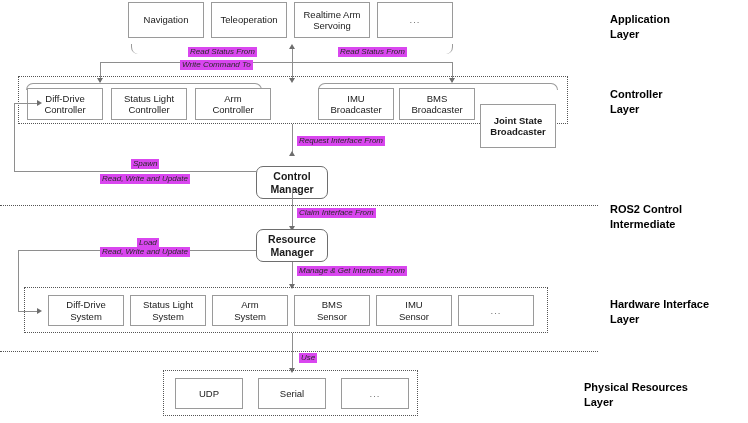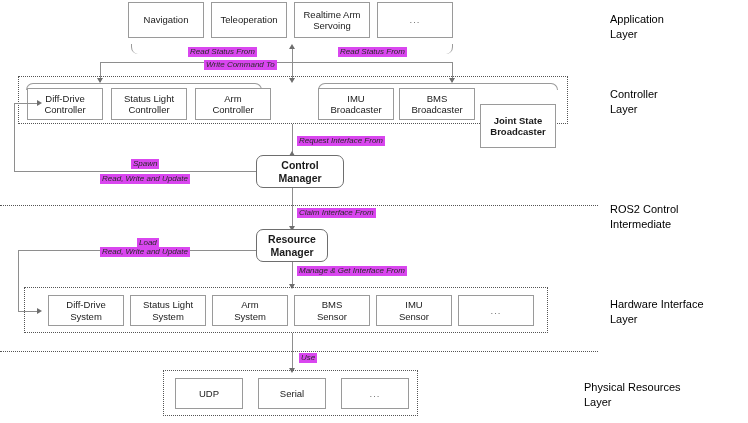--- a/index.html
+++ b/index.html
@@ -109,21 +109,21 @@
     white-space: nowrap;
     line-height: 10px;
     background: #d946ef;
     padding: 0 2px;
   }
 
   
   .layertitle {
     position: absolute;
     font-size: 11px;
-    font-weight: normal;
+    font-weight: bold;
     color: #000000;
     line-height: 15px;
     white-space: pre-line;
   }
 </style>
 </head>
 <body>
 
 <div id="canvas">
 
@@ -145,42 +145,42 @@
   <div class="arrow down" style="left:289px; top:78px;"></div>
 
   <div class="ln h" style="left:100px; top:62px; width:352px;"></div>
   <div class="ln v" style="left:100px; top:62px; height:20px;"></div>
   <div class="ln v" style="left:452px; top:62px; height:20px;"></div>
   <div class="arrow down" style="left:97px; top:78px;"></div>
   <div class="arrow down" style="left:449px; top:78px;"></div>
 
   <div class="edgelabel" style="left:188px; top:47px;">Read Status From</div>
   <div class="edgelabel" style="left:338px; top:47px;">Read Status From</div>
-  <div class="edgelabel" style="left:204px; top:60px;">Write Command To</div>
+  <div class="edgelabel" style="left:180px; top:60px;">Write Command To</div>
 
   <div class="dotgroup" style="left:18px; top:76px; width:550px; height:48px;"></div>
 
   <div class="bracket" style="left:26px; top:83px; width:236px; height:7px;"></div>
   <div class="bracket" style="left:318px; top:83px; width:240px; height:7px;"></div>
 
   <div class="node" style="left:27px; top:88px; width:76px; height:32px;">Diff-Drive
 Controller</div>
   <div class="node" style="left:111px; top:88px; width:76px; height:32px;">Status Light
 Controller</div>
   <div class="node" style="left:195px; top:88px; width:76px; height:32px;">Arm
 Controller</div>
 
   <div class="node" style="left:318px; top:88px; width:76px; height:32px;">IMU
 Broadcaster</div>
   <div class="node" style="left:399px; top:88px; width:76px; height:32px;">BMS
 Broadcaster</div>
   <div class="node" style="left:480px; top:104px; width:76px; height:44px;font-weight:bold;">Joint State
 Broadcaster</div>
 
-  <div class="node manager" style="left:256px; top:155px; width:88px; height:33px;text-align:center;">Control
+  <div class="node manager" style="left:256px; top:166px; width:72px; height:33px;text-align:center;">Control
 Manager</div>
 
   <div class="ln v" style="left:292px; top:124px; height:31px;"></div>
   <div class="arrow up" style="left:289px; top:151px;"></div>
   <div class="edgelabel" style="left:297px; top:136px;">Request Interface From</div>
 
   <div class="ln h" style="left:14px; top:171px; width:242px;"></div>
   <div class="ln v" style="left:14px; top:103px; height:69px;"></div>
   <div class="ln h" style="left:14px; top:103px; width:25px;"></div>
   <div class="arrow right" style="left:37px; top:100px;"></div>

